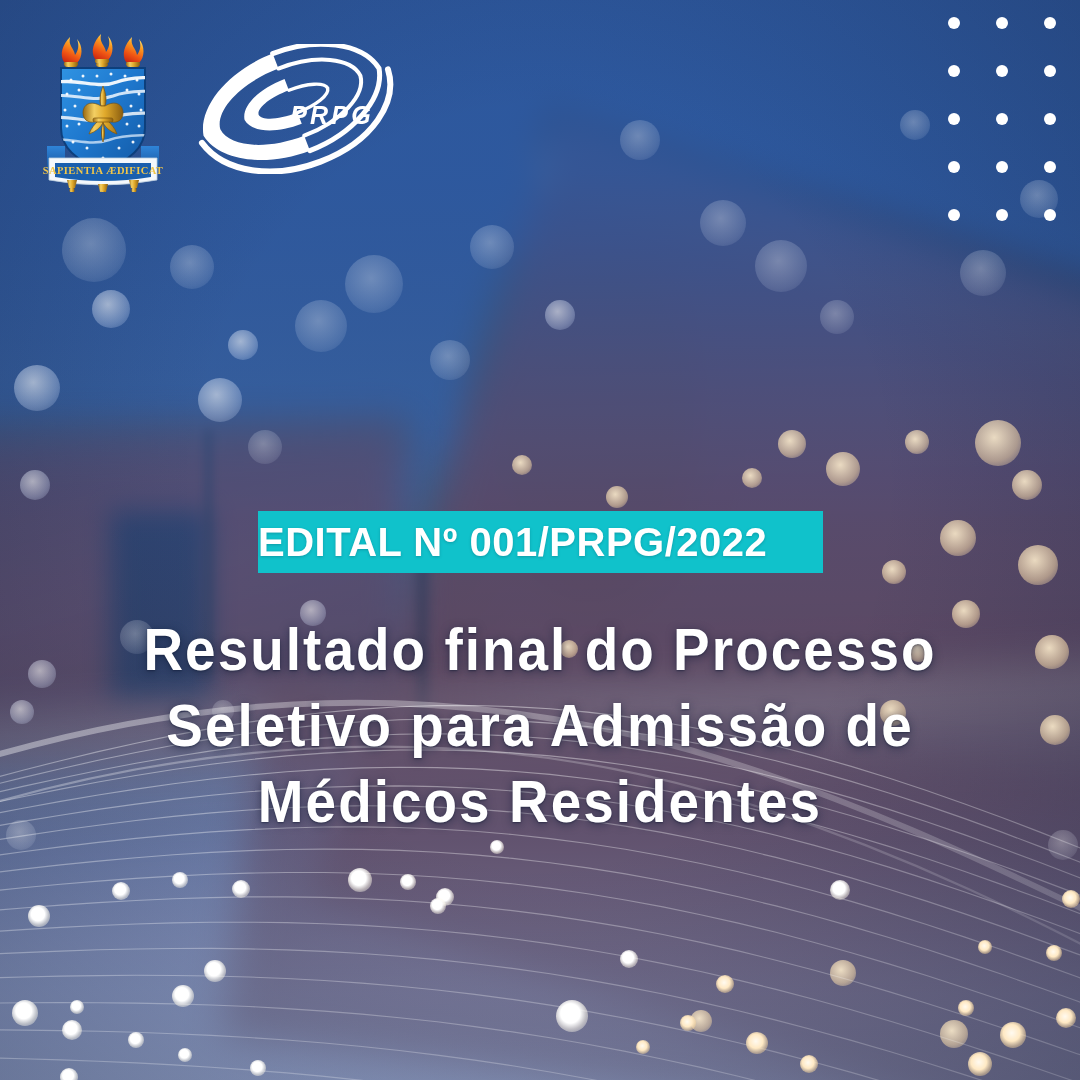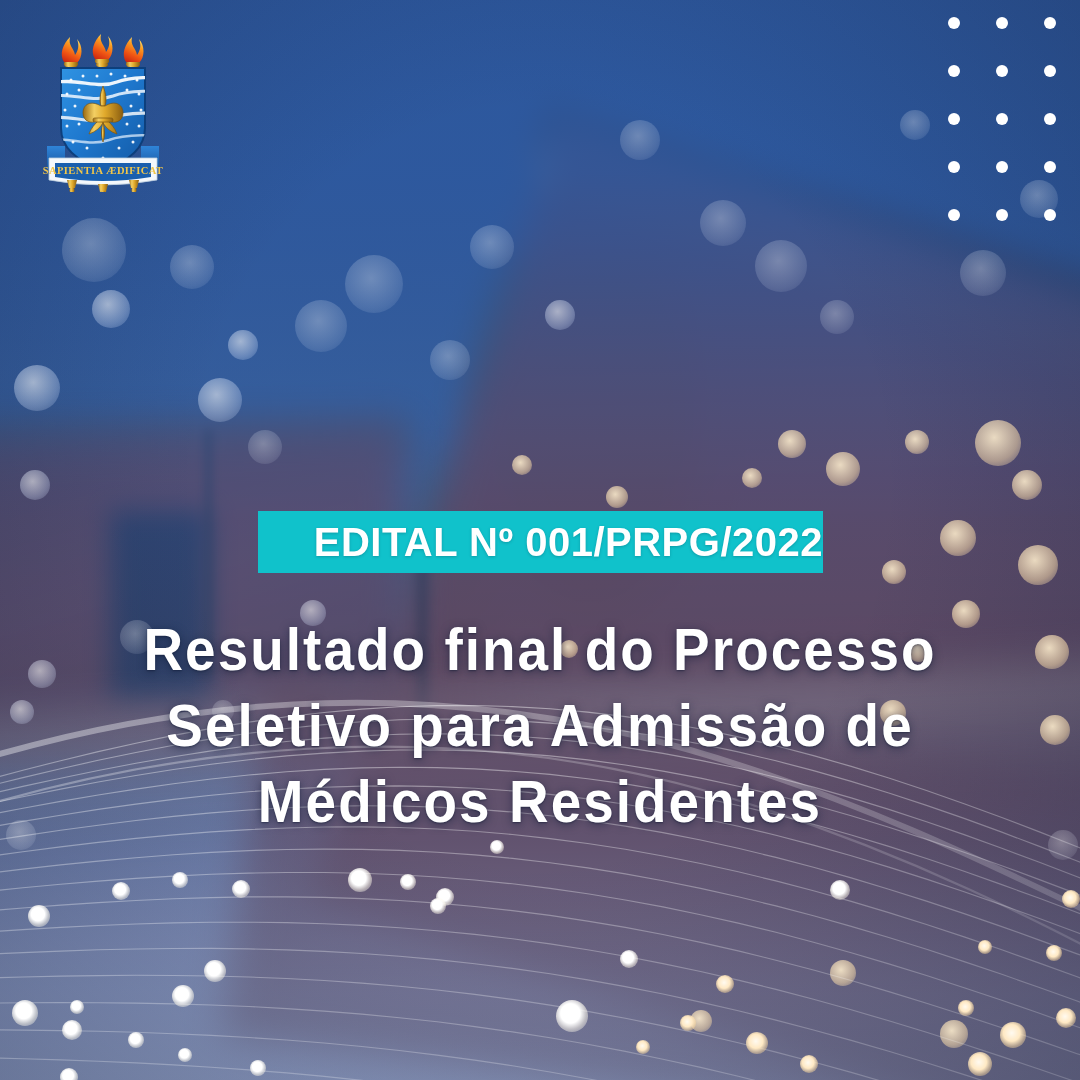--- a/index.html
+++ b/index.html
@@ -131,21 +131,21 @@
   
   #crest{position:absolute;left:39px;top:24px;width:128px;height:168px;}
   #crest svg{width:100%;height:100%;display:block;}
   #prpg-logo{position:absolute;left:186px;top:44px;width:212px;height:130px;}
   #prpg-logo svg{width:100%;height:100%;display:block;}
 
   
   #edital-banner{
     position:absolute;left:258px;top:511px;width:565px;height:62px;
     background:#10c2cb;
-    display:flex;align-items:center;justify-content:flex-end;
+    display:flex;align-items:center;justify-content:flex-start;
   }
   #edital-banner .txt{
     color:#ffffff;
     font-size:40px;
     font-weight:bold;
     letter-spacing:.5px;
     white-space:nowrap;
     line-height:1;
     text-shadow:0 1px 3px rgba(0,40,60,.25);
   }
@@ -465,20 +465,42 @@
         <path d="M28,156 l10,0 l-2,8 l-6,0 Z"></path>
           <circle cx="33" cy="166" r="2.6"></circle>
         <path d="M59,160 l10,0 l-2,8 l-6,0 Z"></path>
           <circle cx="64" cy="169" r="2.6"></circle>
         <path d="M90,156 l10,0 l-2,8 l-6,0 Z"></path>
           <circle cx="95" cy="166" r="2.6"></circle>
       </g>
     </svg>
   </div>
 
+  <div id="prpg-logo">
+    <svg viewBox="0 0 212 130" aria-hidden="true">
+      <g transform="rotate(-21 106 60)">
+
+        <path d="M106,8 C162,8 196,30 196,58 C196,86 162,108 106,108 C50,108 16,86 16,58 C16,30 50,8 106,8 Z
+                 M106,22 C62,22 32,38 32,58 C32,78 62,94 106,94 C150,94 180,78 180,58 C180,38 150,22 106,22 Z" fill="#ffffff" fill-rule="evenodd" opacity="0"></path>
+
+        <path d="M106,6 C60,6 18,28 12,58 C18,88 60,110 106,110 L106,94 C66,94 32,78 30,58 C32,38 66,22 106,22 Z" fill="#ffffff"></path>
+
+        <path d="M108,34 C80,34 58,44 56,58 C58,72 80,82 108,82 L108,70 C88,70 72,65 71,58 C72,51 88,46 108,46 Z" fill="#ffffff"></path>
+
+        <path d="M106,6 C152,6 194,28 200,58 C194,88 152,110 106,110" fill="none" stroke="#ffffff" stroke-width="5" stroke-linecap="round"></path>
+
+        <path d="M106,22 C146,22 178,38 180,58 C178,78 146,94 106,94" fill="none" stroke="#ffffff" stroke-width="4" stroke-linecap="round"></path>
+
+        <path d="M108,46 C128,46 144,51 145,58 C144,65 128,70 108,70" fill="none" stroke="#ffffff" stroke-width="3.4" stroke-linecap="round"></path>
+
+        <path d="M8,64 C18,100 62,124 112,124 C168,124 206,96 208,62" fill="none" stroke="#ffffff" stroke-width="6" stroke-linecap="round"></path>
+      </g>
+      <text x="146" y="80" text-anchor="middle" font-family="'Liberation Sans', sans-serif" font-size="25" font-weight="bold" font-style="italic" letter-spacing="3.2" fill="#ffffff">PRPG</text>
+    </svg>
+  </div>
 
   <div id="edital-banner">
     <span class="txt">EDITAL Nº 001/PRPG/2022</span>
   </div>
 
   <div id="headline">
     <span class="ln">Resultado final do Processo</span>
     <span class="ln">Seletivo para Admissão de</span>
     <span class="ln">Médicos Residentes</span>
   </div>

